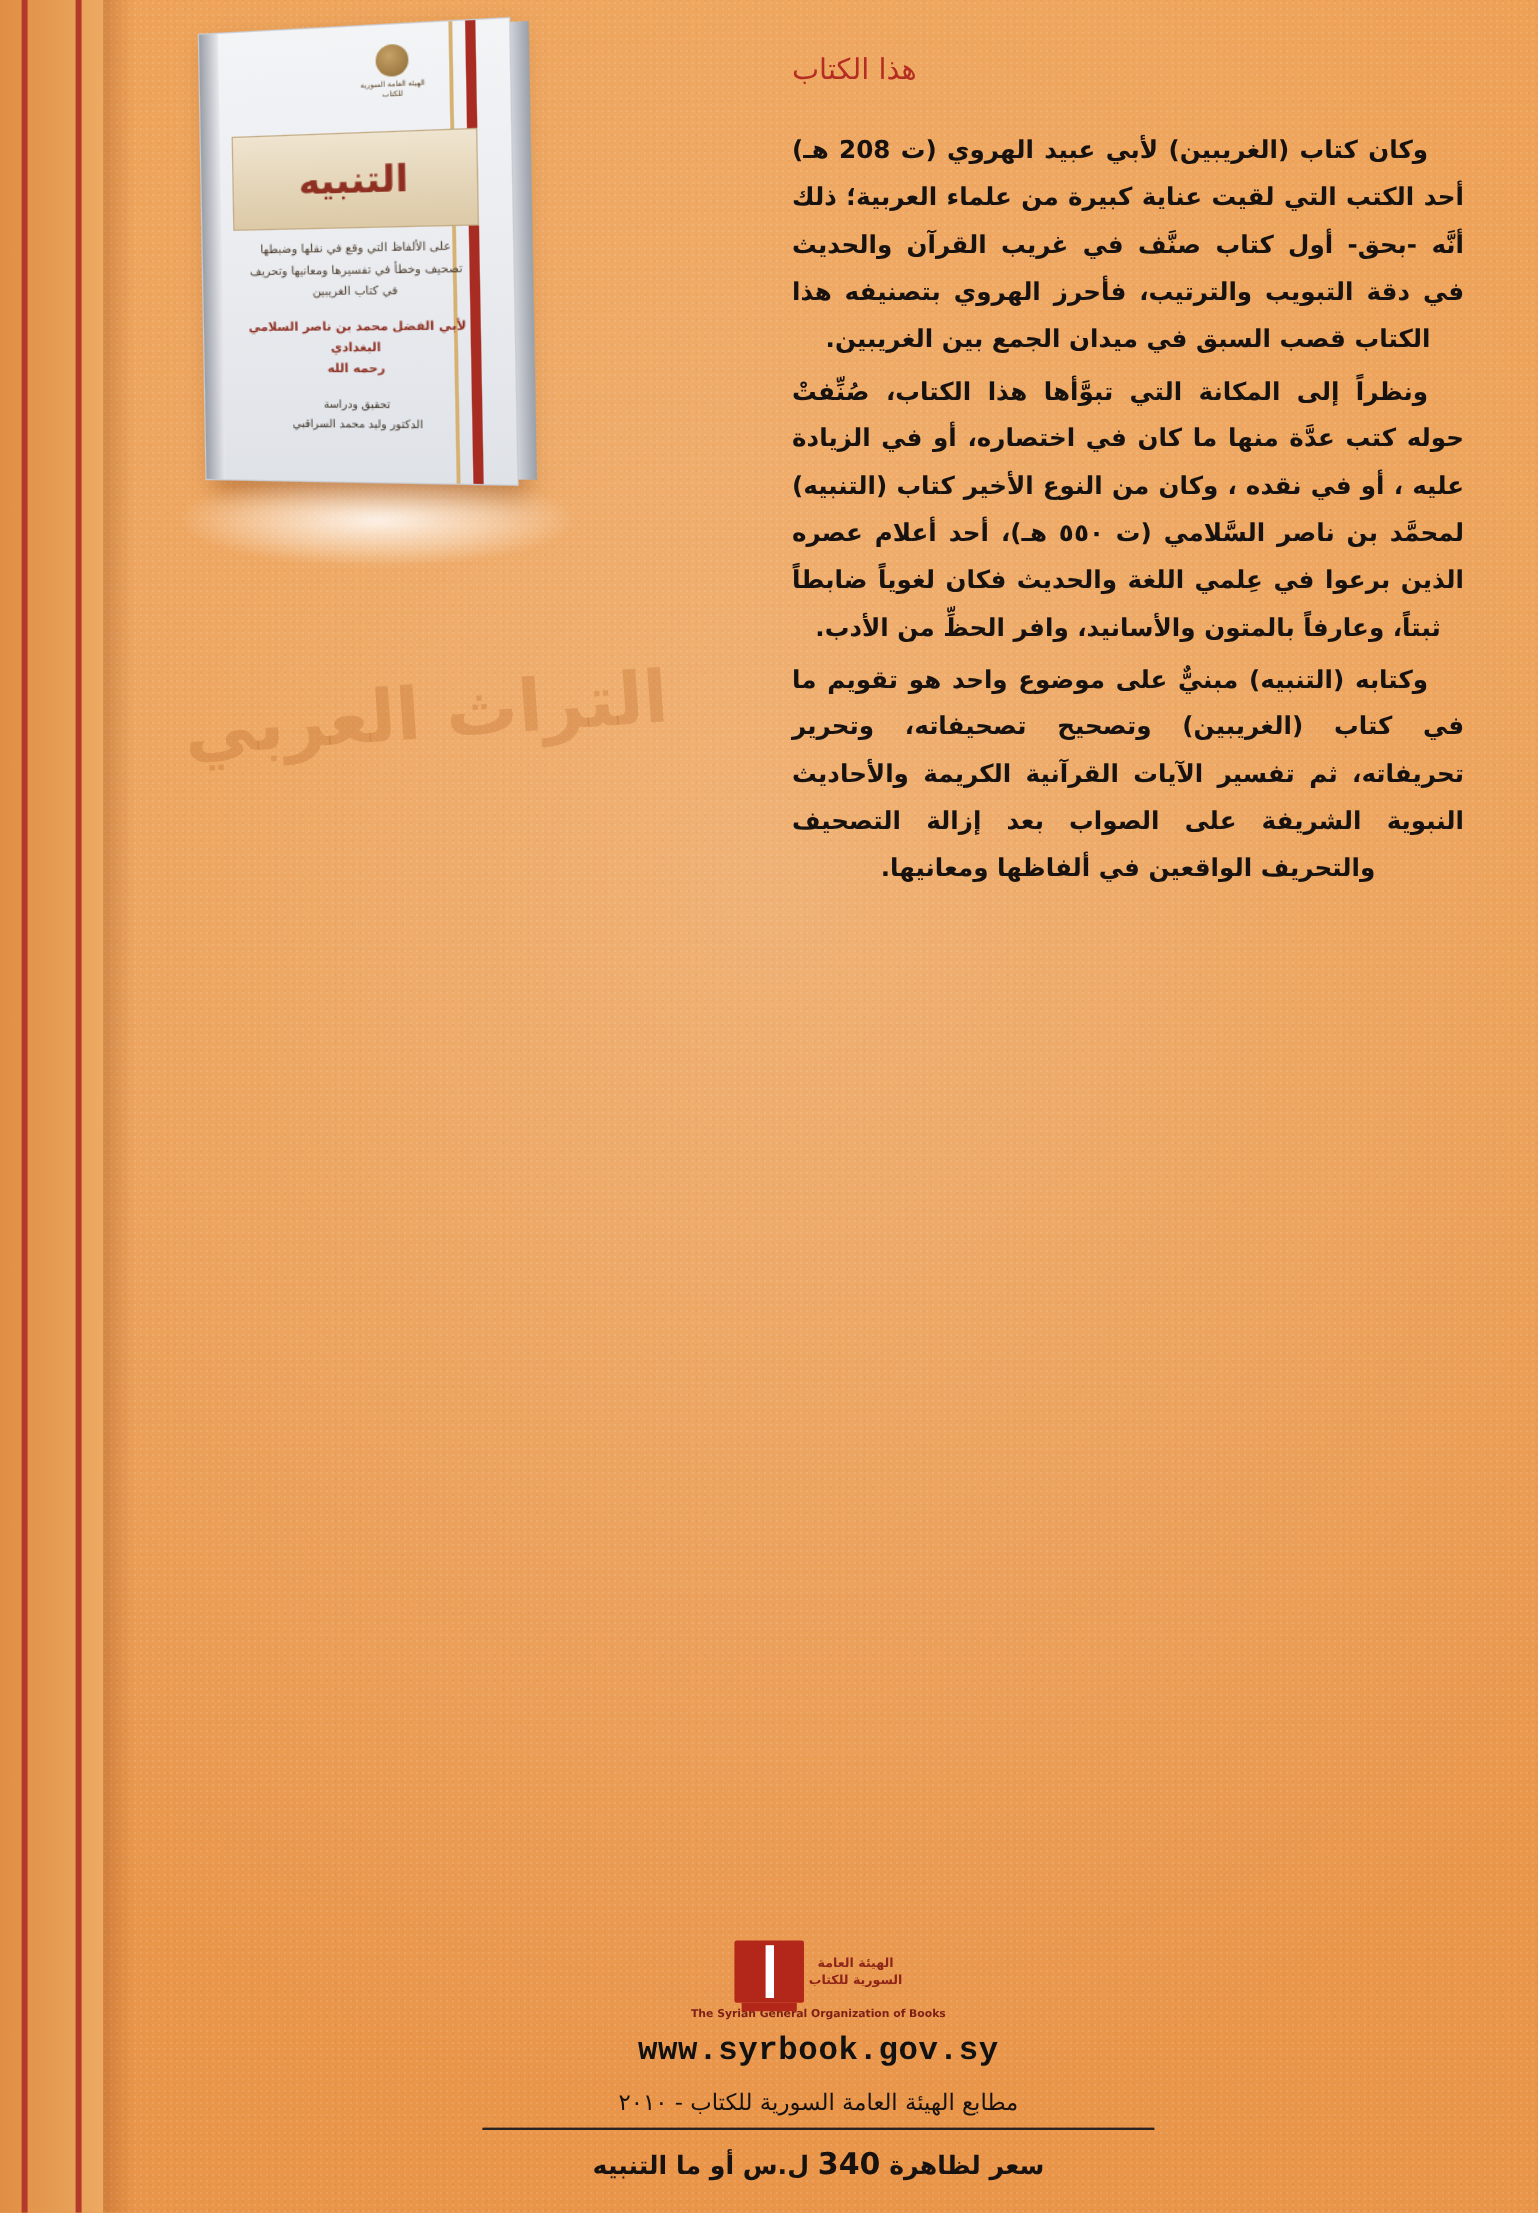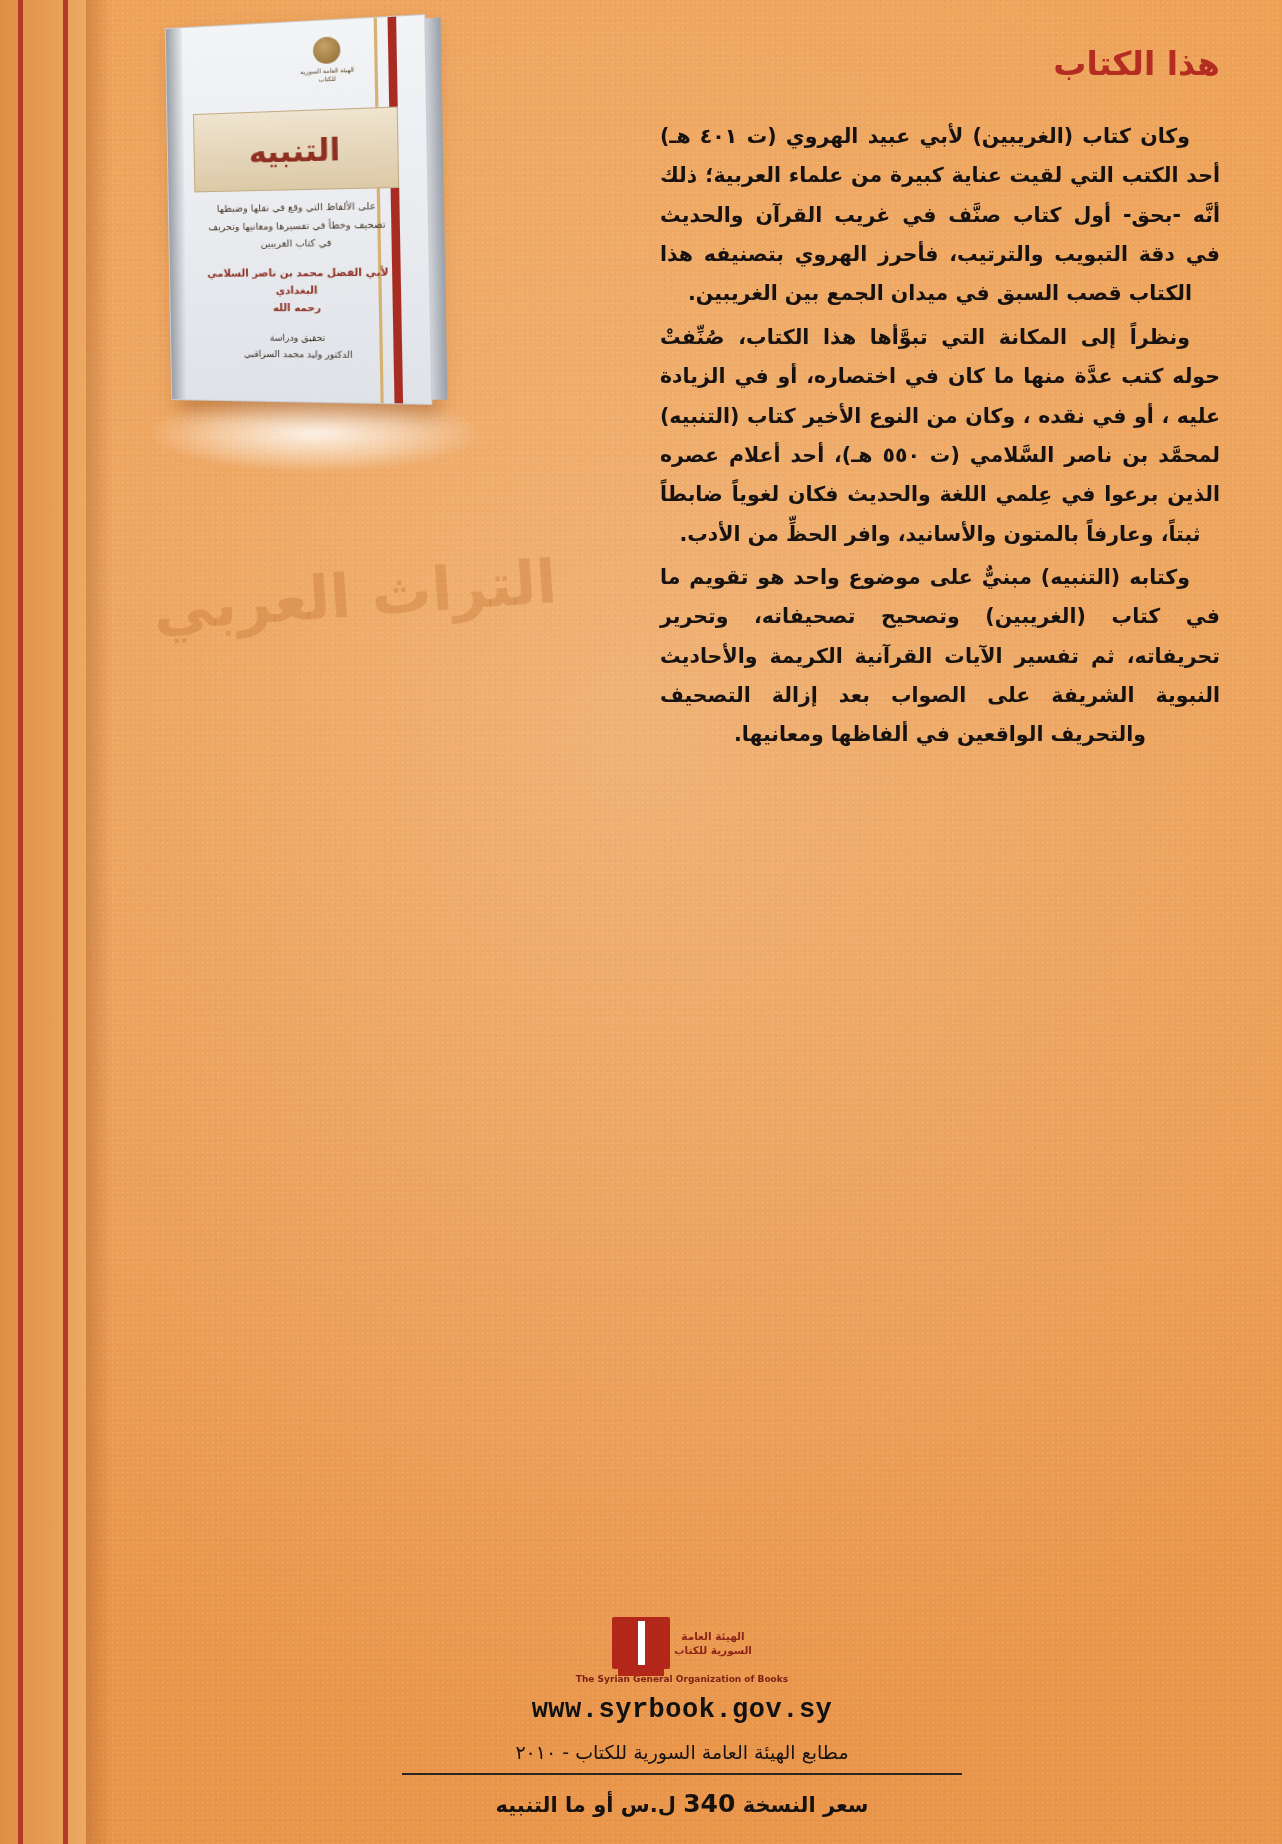--- a/index.html
+++ b/index.html
@@ -189,24 +189,24 @@
 
   
   .content {
     position: absolute;
     right: 62px;
     top: 36px;
     width: 560px;
     text-align: justify;
   }
   .heading {
-    font-size: 33px;
-    font-weight: bold;
+    font-size: 24px;
+    font-weight: normal;
     color: #b42d22;
-    text-align: right;
+    text-align: left;
     letter-spacing: 1px;
     margin: 8px 0 34px 0;
   }
   .para {
     font-size: 20.5px;
     line-height: 1.92;
     color: #17120f;
     text-align: justify;
     text-align-last: center;
     font-weight: bold;
@@ -320,35 +320,35 @@
         </div>
         <div class="book-sub">على الألفاظ التي وقع في نقلها وضبطها<br>تصحيف وخطأ في تفسيرها ومعانيها وتحريف<br>في كتاب الغريبين</div>
         <div class="book-author">لأبي الفضل محمد بن ناصر السلامي البغدادي<br>رحمه الله</div>
         <div class="book-editor">تحقيق ودراسة<br>الدكتور وليد محمد السراقبي</div>
       </div>
     </div>
   </div>
 
   <div class="content">
     <div class="heading">هذا الكتاب</div>
-    <p class="para">وكان كتاب (الغريبين) لأبي عبيد الهروي (ت ٤٠١ هـ) أحد الكتب التي لقيت عناية كبيرة من علماء العربية؛ ذلك أنَّه -بحق- أول كتاب صنَّف في غريب القرآن والحديث في دقة التبويب والترتيب، فأحرز الهروي بتصنيفه هذا الكتاب قصب السبق في ميدان الجمع بين الغريبين.</p>
+    <p class="para">وكان كتاب (الغريبين) لأبي عبيد الهروي (ت 208 هـ) أحد الكتب التي لقيت عناية كبيرة من علماء العربية؛ ذلك أنَّه -بحق- أول كتاب صنَّف في غريب القرآن والحديث في دقة التبويب والترتيب، فأحرز الهروي بتصنيفه هذا الكتاب قصب السبق في ميدان الجمع بين الغريبين.</p>
     <p class="para">ونظراً إلى المكانة التي تبوَّأها هذا الكتاب، صُنِّفتْ حوله كتب عدَّة منها ما كان في اختصاره، أو في الزيادة عليه ، أو في نقده ، وكان من النوع الأخير كتاب (التنبيه) لمحمَّد بن ناصر السَّلامي (ت ٥٥٠ هـ)، أحد أعلام عصره الذين برعوا في عِلمي اللغة والحديث فكان لغوياً ضابطاً ثبتاً، وعارفاً بالمتون والأسانيد، وافر الحظِّ من الأدب.</p>
     <p class="para">وكتابه (التنبيه) مبنيٌّ على موضوع واحد هو تقويم ما في كتاب (الغريبين) وتصحيح تصحيفاته، وتحرير تحريفاته، ثم تفسير الآيات القرآنية الكريمة والأحاديث النبوية الشريفة على الصواب بعد إزالة التصحيف والتحريف الواقعين في ألفاظها ومعانيها.</p>
   </div>
 
   <div class="footer">
     <div class="publisher-logo">
       <div class="pl-text">
         <span class="ar">الهيئة العامة<br>السورية للكتاب</span>
       </div>
       <div class="pl-book"></div>
     </div>
     <div class="pl-text">The Syrian General Organization of Books</div>
     <div class="site">www.syrbook.gov.sy</div>
     <div class="press-line">مطابع الهيئة العامة السورية للكتاب - ٢٠١٠</div>
     <div class="rule"></div>
     <div class="price">
-      <span>سعر النسخة</span>
+      <span>سعر لظاهرة</span>
       <span class="amount">340</span>
       <span>ل.س أو ما التنبيه</span>
     </div>
   </div>
 </div>
 
 </body></html>

